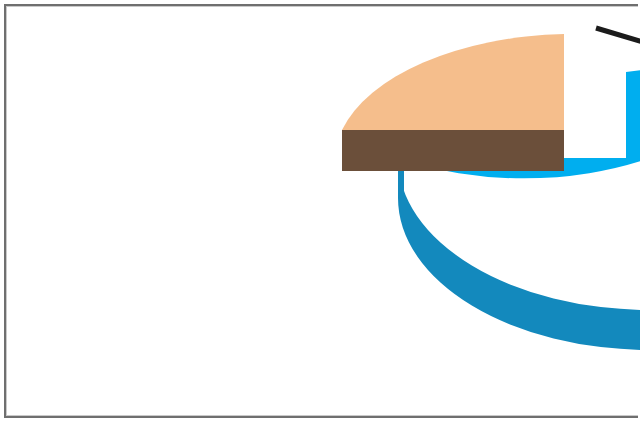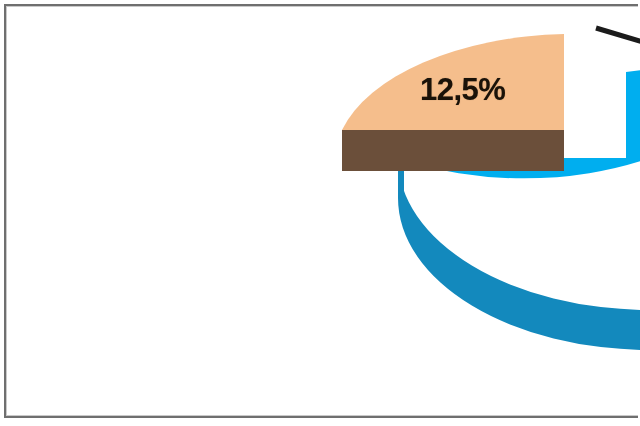--- a/index.html
+++ b/index.html
@@ -123,17 +123,16 @@
                    L 336,124
                    A 240,128 0 0 1 558,28
                    Z"></path>
         </g>
 
         <line x1="590" y1="22" x2="640" y2="37" stroke="#1b1b1b" stroke-width="5" stroke-linecap="butt"></line>
 
       </g>
     </svg>
 
-    <div class="slice-label" id="label-tan" style="color: rgb(26, 18, 8);">12,5%</div>
 
   </div>
 
 </div>
 
 </body></html>

